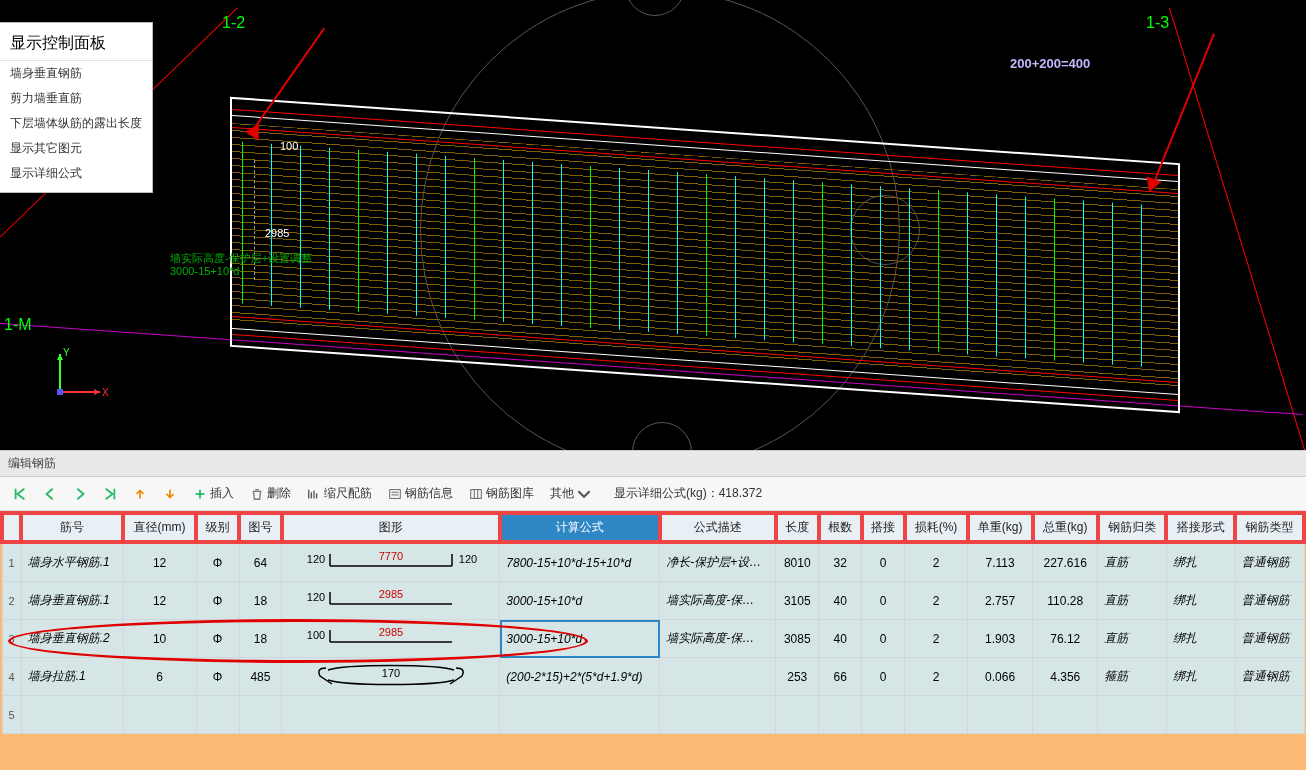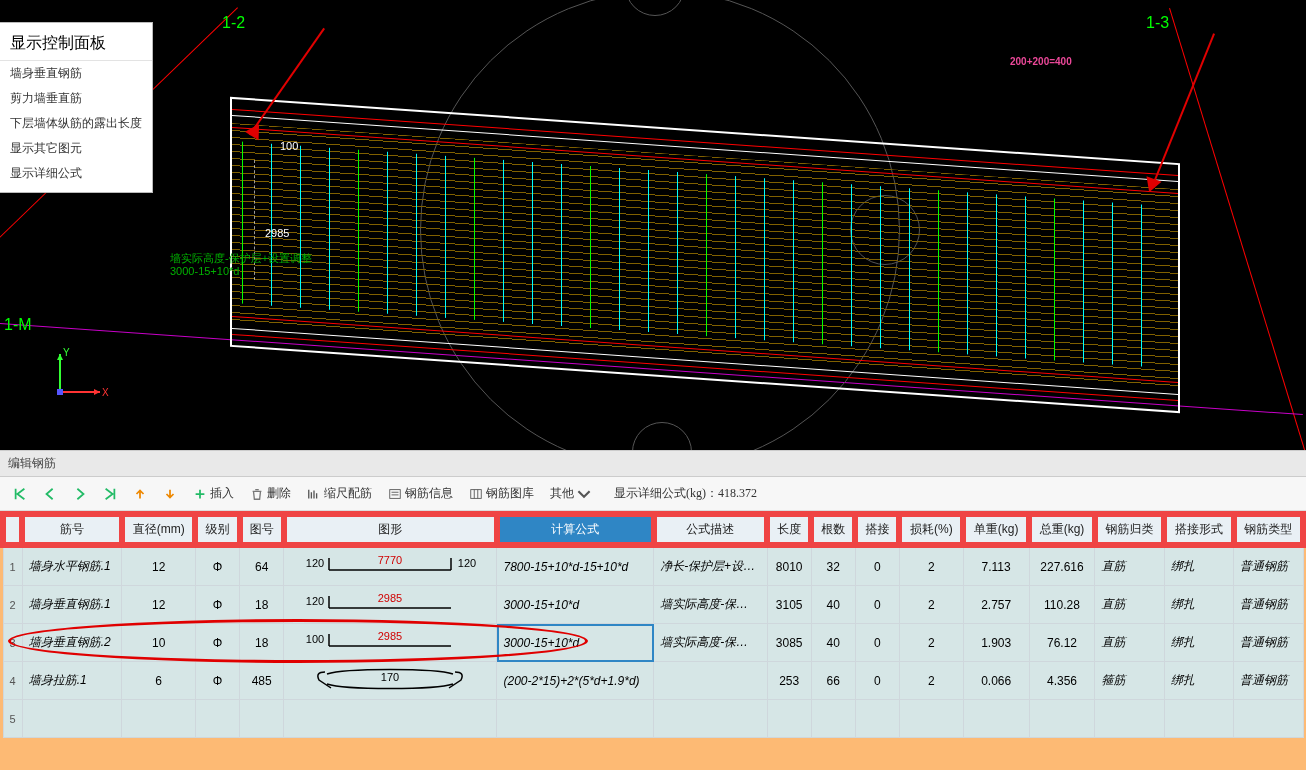--- a/index.html
+++ b/index.html
@@ -51,22 +51,22 @@
   .grid-tag {
     position: absolute;
     color: #fff;
     font-size: 16px;
     z-index: 5;
   }
   .grid-tag.green { color:#0f0; }
 
   .annotation-magenta {
     position: absolute;
-    color: #ec4899;
-    font-size: 10px;
+    color: #c4b5fd;
+    font-size: 13px;
     font-weight: bold;
     z-index: 6;
   }
 
   
   .big-circle {
     position: absolute;
     border: 1px solid #555;
     border-radius: 50%;
     z-index: 2;
@@ -213,21 +213,20 @@
   }
 
   .toolbar {
     display:flex;
     align-items:center;
     gap:6px;
     padding:4px 8px;
     background:#f7f7f7;
     border-bottom:1px solid #ddd;
     font-size:12px;
-    font-family:Liberation Serif, serif;
   }
   .tbtn {
     display:inline-flex;
     align-items:center;
     gap:3px;
     padding:3px 4px;
     cursor:pointer;
     color:#333;
     border:1px solid transparent;
     border-radius:2px;
@@ -240,21 +239,21 @@
   }
 
   
   .grid-table {
     border-collapse: collapse;
     width: 100%;
     font-size: 12px;
   }
   .grid-table th {
     background: #e9f0f5;
-    border: 6px solid #ef4444;
+    border: 4px solid #ef4444;
     padding: 4px 6px;
     font-weight: normal;
     color: #222;
     text-align: center;
     white-space: nowrap;
   }
   .grid-table th.highlight {
     background: #2f86c5;
     color: #fff;
   }

